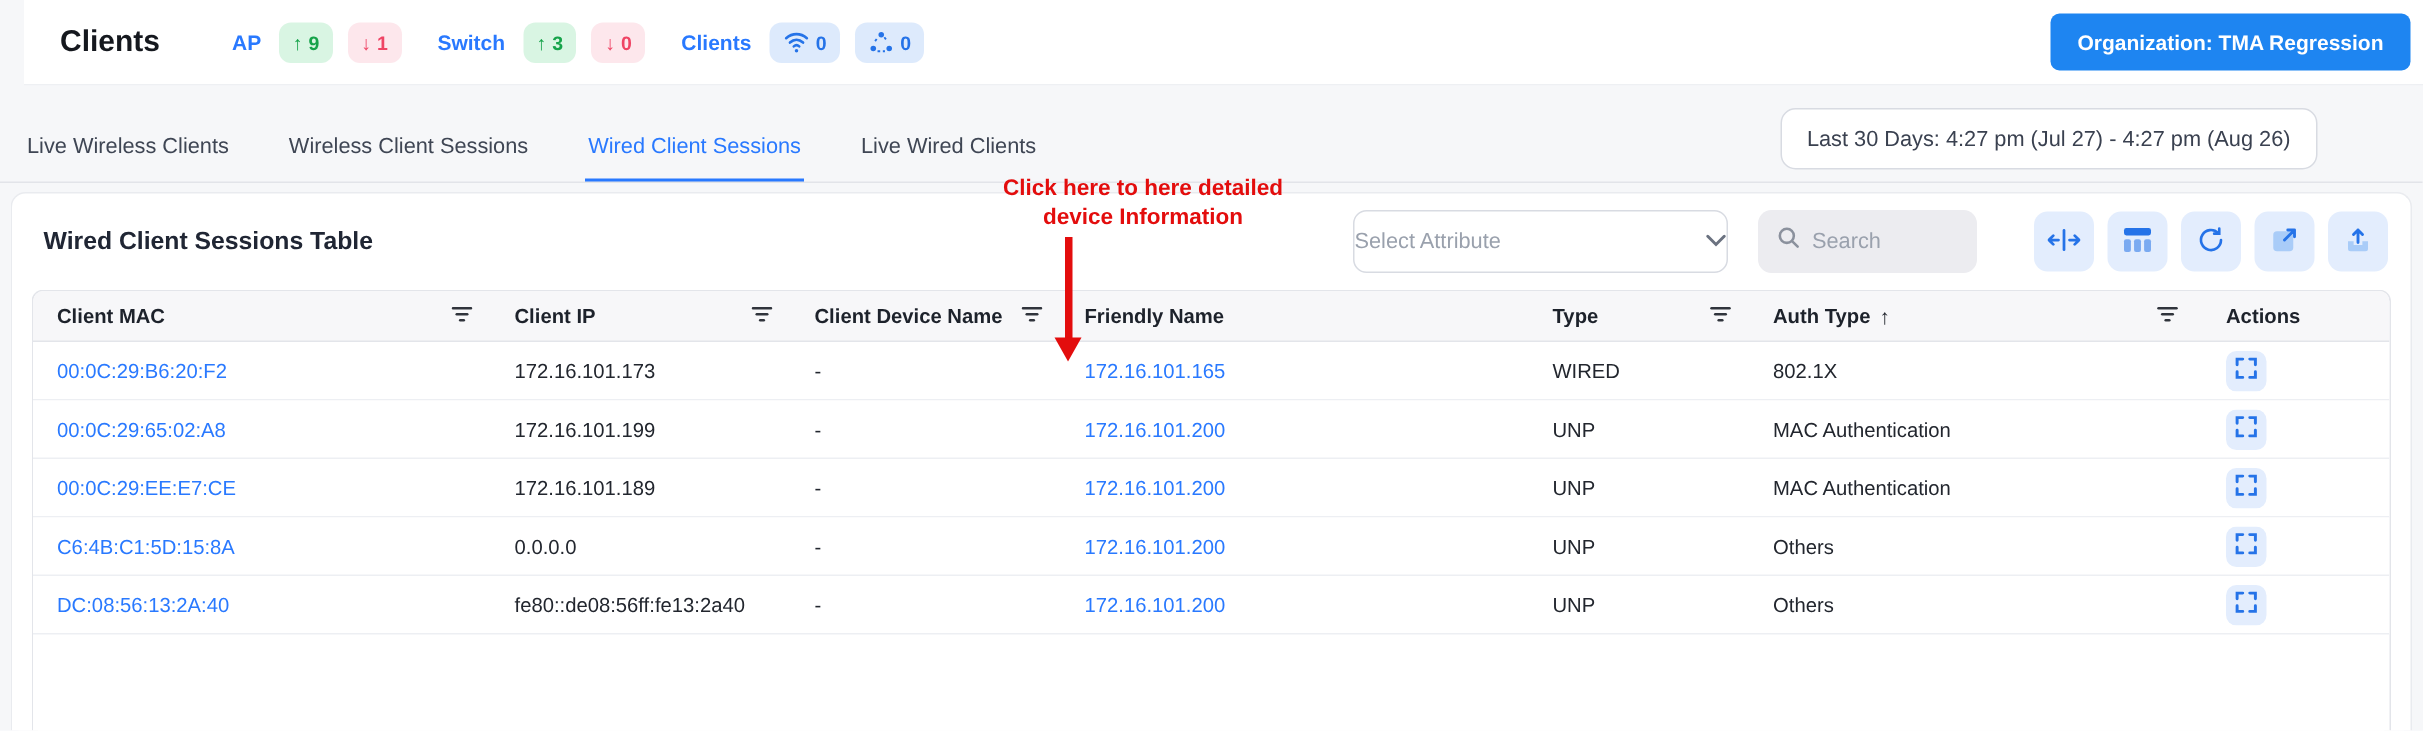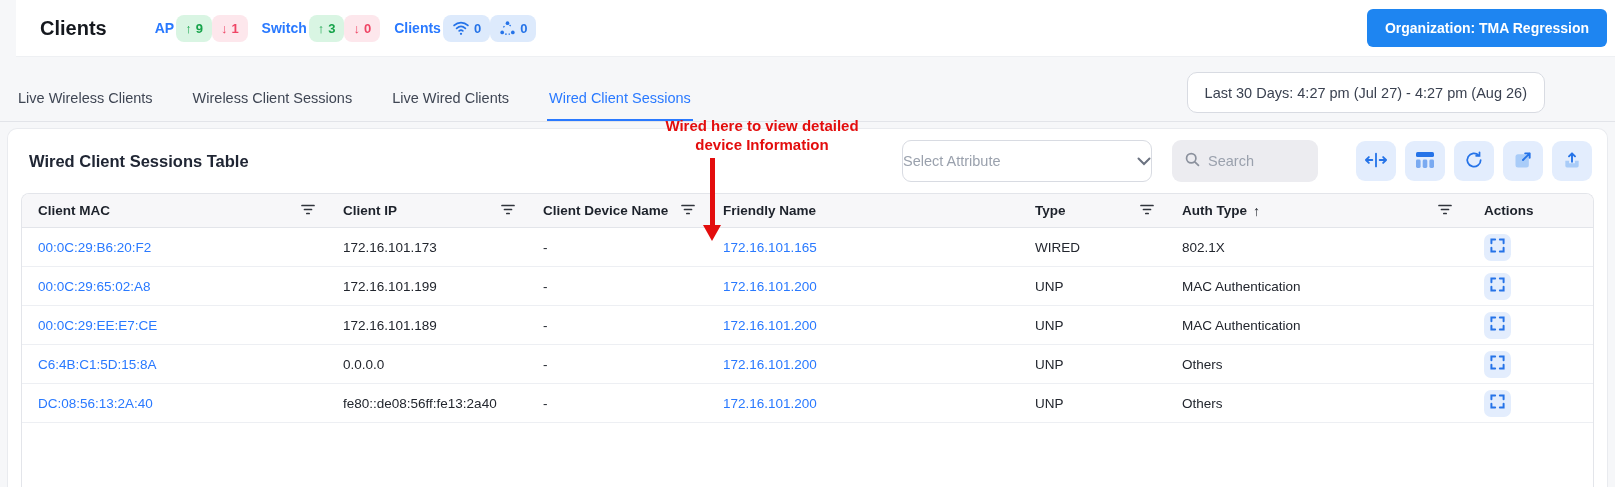--- a/index.html
+++ b/index.html
@@ -4,21 +4,21 @@
 <style>
   * { margin:0; padding:0; box-sizing:border-box; }
   html,body { width:1615px; height:487px; overflow:hidden;
     font-family:"Liberation Sans", sans-serif; background:#f6f7f9; }
 
   
   .topbar { position:absolute; left:16px; top:0; width:1615px; height:57px;
     background:#ffffff; display:flex; align-items:center; padding:0 24px;
     border-bottom:1px solid #eef0f3; }
   .page-title { font-size:20px; font-weight:bold; color:#15181e; margin-right:48px; }
-  .stats { display:flex; align-items:center; }
+  .stats { display:flex; align-items:center; gap:10px; }
   .stat-label { color:#2979ff; font-weight:bold; font-size:14px; margin:0 2px 0 14px; }
   .pill { display:inline-flex; align-items:center; gap:4px; height:27px;
     border-radius:8px; padding:0 9px; font-size:13px; font-weight:bold; }
   .pill.green { background:#d9f5e3; color:#16a34a; }
   .pill.red   { background:#fdе7eb; background:#fde7ec; color:#ef4565; }
   .pill.blue  { background:#ddeafc; color:#2573e8; }
   .pill svg { display:block; }
   .org-btn { margin-left:auto; height:38px; background:#1e85f1; color:#fff;
     font-size:14px; font-weight:bold; border:none; border-radius:6px;
     padding:0 18px; cursor:pointer; }
@@ -138,22 +138,22 @@
     </span>
   </div>
 
   <button class="org-btn">Organization: TMA Regression</button>
 </div>
 
 <div class="tabs-wrap">
   <div class="tabs">
     <div class="tab">Live Wireless Clients</div>
     <div class="tab">Wireless Client Sessions</div>
+    <div class="tab active">Wired Client Sessions</div>
     <div class="tab">Live Wired Clients</div>
-    <div class="tab active">Wired Client Sessions</div>
   </div>
   <div class="tabs-divider"></div>
   <div class="date-range">Last 30 Days: 4:27 pm (Jul 27) - 4:27 pm (Aug 26)</div>
 </div>
 
 <div class="card">
 
   <div class="card-head">
     <div class="section-title">Wired Client Sessions Table</div>
 
@@ -375,17 +375,17 @@
                 <path d="M5.5 14.5h-4v-4"></path>
               </svg></span>
           </button>
         </div>
     </div>
 
   </div>
 </div>
 
 <div class="callout">
-  <div>Wired here to view detailed</div>
+  <div>Click here to here detailed</div>
   <div>device Information</div>
 </div>
 <div class="arrow-line"></div>
 <div class="arrow-head"></div>
 
 </body></html>

